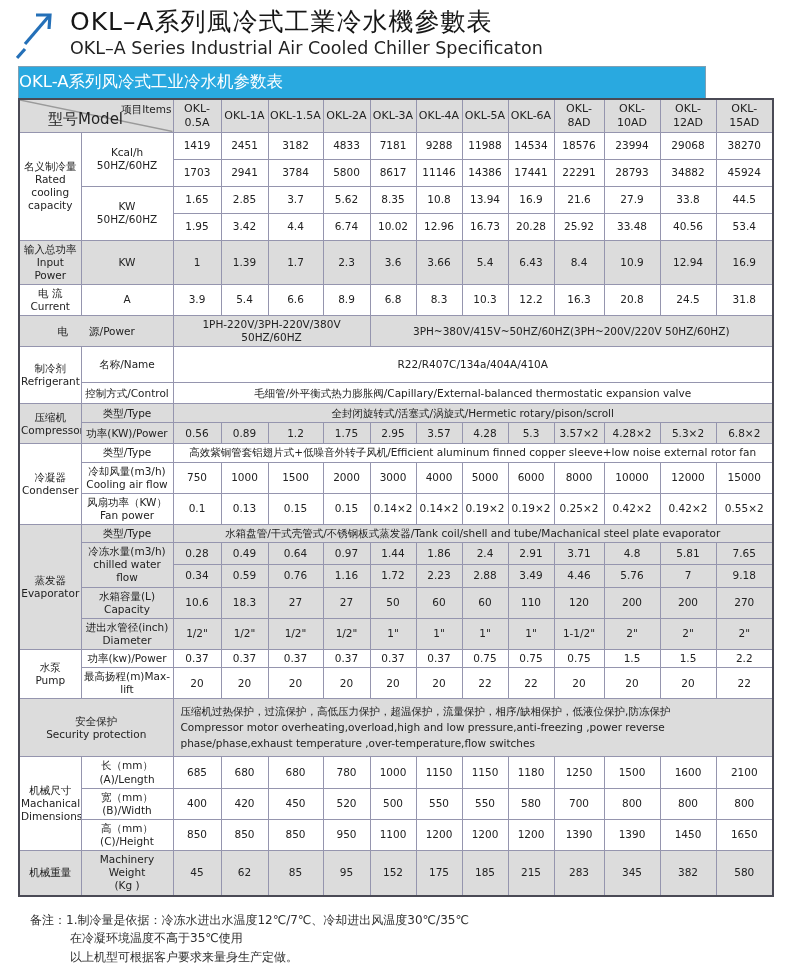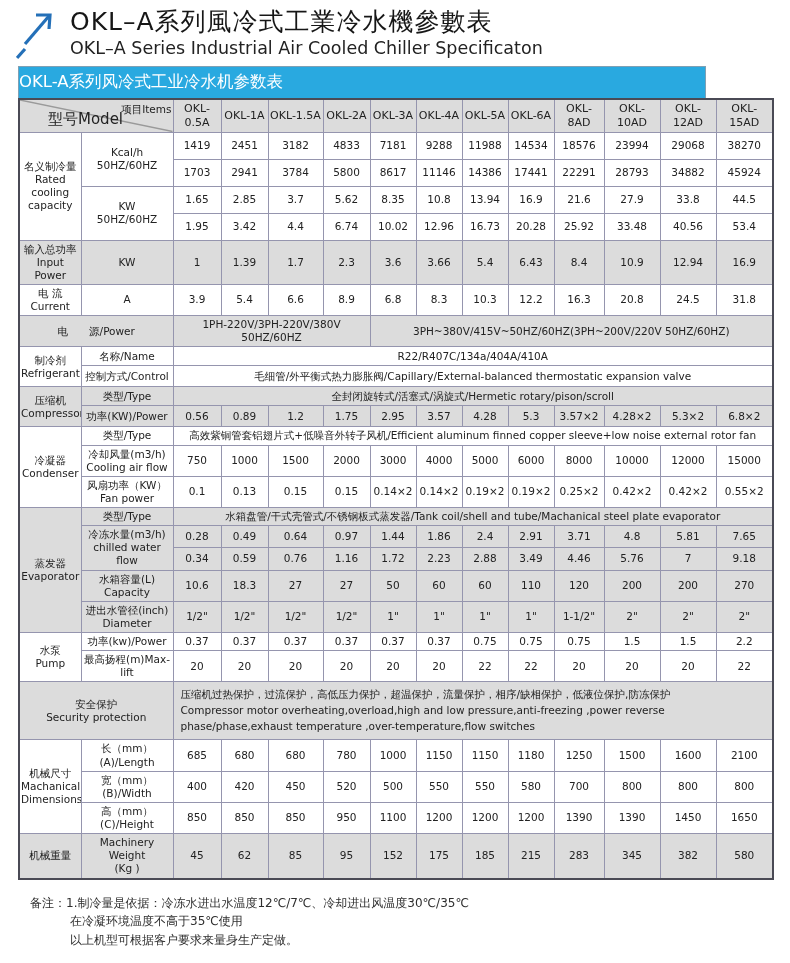--- a/index.html
+++ b/index.html
@@ -209,21 +209,21 @@
         <td>24.5</td>
         <td>31.8</td>
       </tr>
       <tr class="shaded" style="height: 18px;">
         <th class="cell-category" colspan="2" rowspan="1">
           <div>电　　源/Power</div>
         </th>
         <td class="cell-span" colspan="4">1PH-220V/3PH-220V/380V 50HZ/60HZ</td>
         <td class="cell-span" colspan="8">3PH~380V/415V~50HZ/60HZ(3PH~200V/220V  50HZ/60HZ)</td>
       </tr>
-      <tr style="height: 19px;">
+      <tr style="height: 36px;">
         <th class="cell-category" rowspan="2">
           <div>制冷剂</div>
           <div>Refrigerant</div>
         </th>
         <th class="cell-item">
           <div>名称/Name</div>
         </th>
         <td class="cell-span" colspan="12">R22/R407C/134a/404A/410A</td>
       </tr>
       <tr style="height: 21px;">

